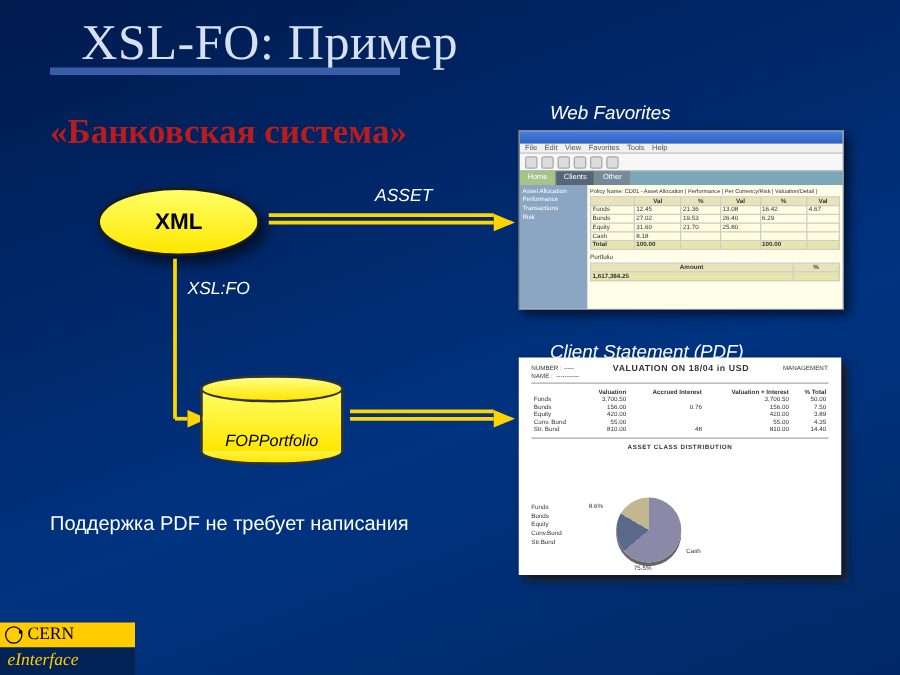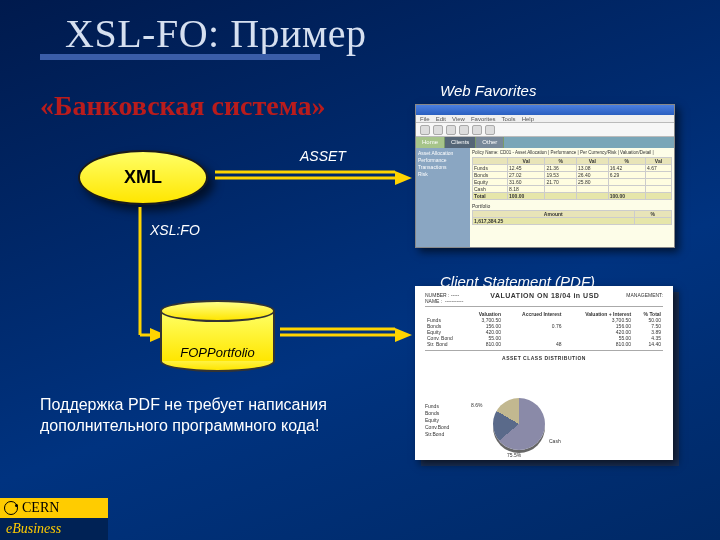--- a/index.html
+++ b/index.html
@@ -167,21 +167,21 @@
   }
   .pie-bg { width:52px; height:52px; border-radius:50%;
     background: conic-gradient(#8a8aa8 0deg 230deg, #5a6a8a 230deg 300deg, #c2b890 300deg 360deg);
     box-shadow: 0 3px 0 #666;
   }
   .pdf-section-label { font-size:5px; font-weight:bold; text-align:center; margin-top:4px; letter-spacing:0.5px; }
   .pdf-left-labels { position:absolute; left:10px; bottom:22px; font-size:5px; line-height:1.4; }
   .footer-text {
     position: absolute;
     left: 40px;
-    top: 395px;
+    top: 410px;
     font-family: Arial, sans-serif;
     font-size: 16px;
     color: #fff;
     line-height: 1.3;
   }
   .cern-footer {
     position: absolute;
     left: 0;
     bottom: 0;
     width: 108px;
@@ -433,25 +433,24 @@
       <div class="pie-bg"></div>
       <div style="position:absolute;left:-22px;top:4px;font-size:5px;">8.6%</div>
       <div style="position:absolute;left:56px;top:40px;font-size:5px;">Cash</div>
       <div style="position:absolute;left:14px;top:54px;font-size:5px;">75.5%</div>
     </div>
   </div>
 </div>
 
 <div class="footer-text">
   <div>Поддержка PDF не требует написания</div>
-  <div>дополнительного программного кода!</div>
 </div>
 
 <div class="cern-footer">
   <div class="cern-top">
     <span class="cern-ring"></span>
     <span>CERN</span>
   </div>
   <div class="cern-bot">
     <span class="ebiz-e">e</span>
-      <span> Business</span>
+      <span> Interface</span>
   </div>
 </div>
 
 </body></html>

